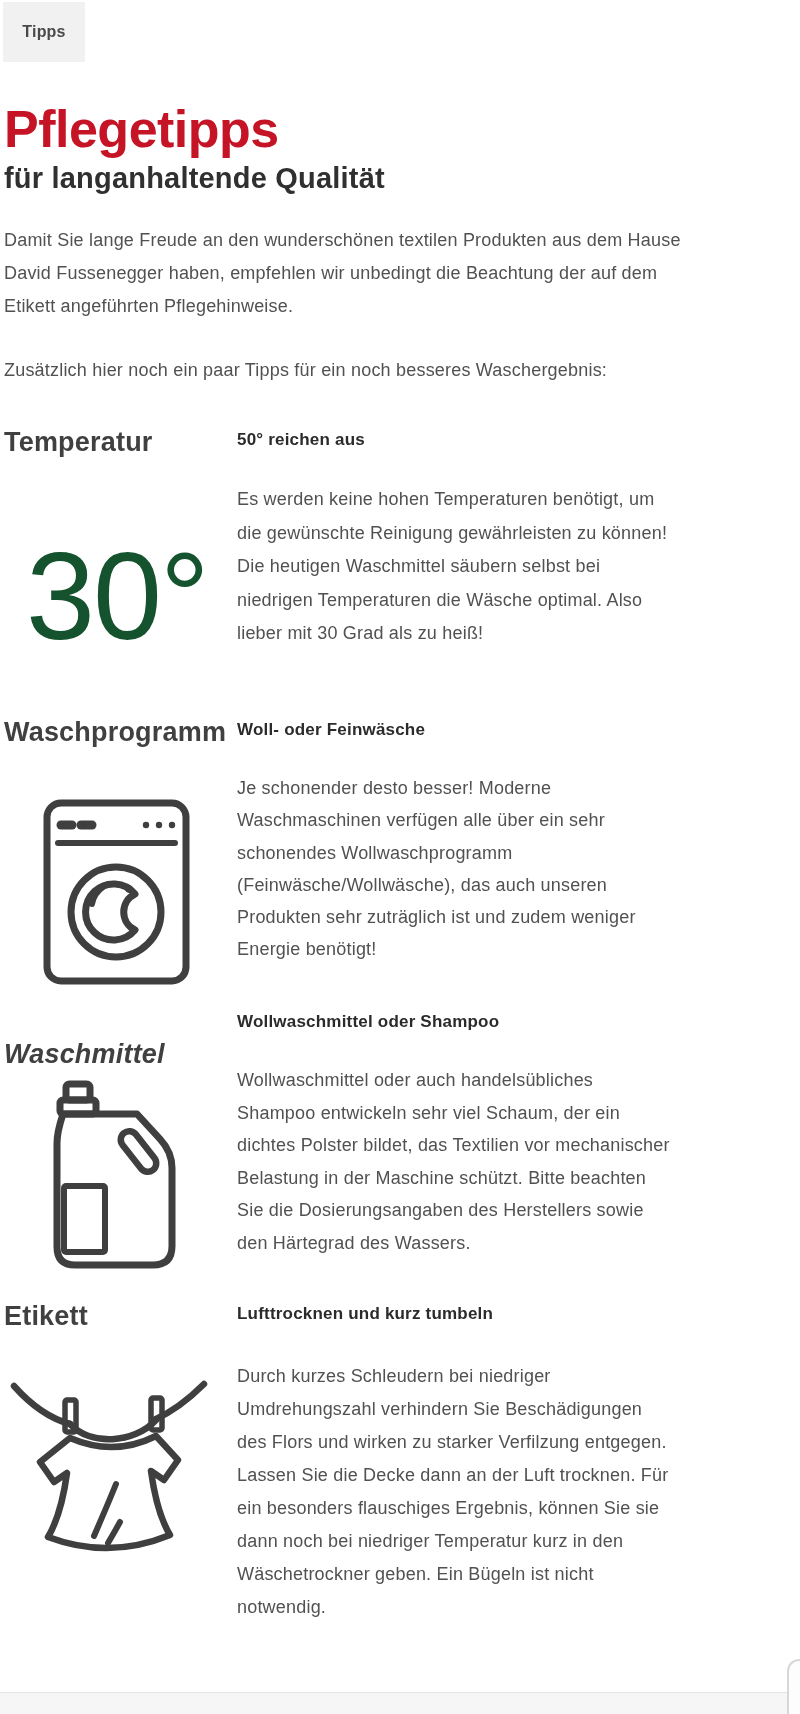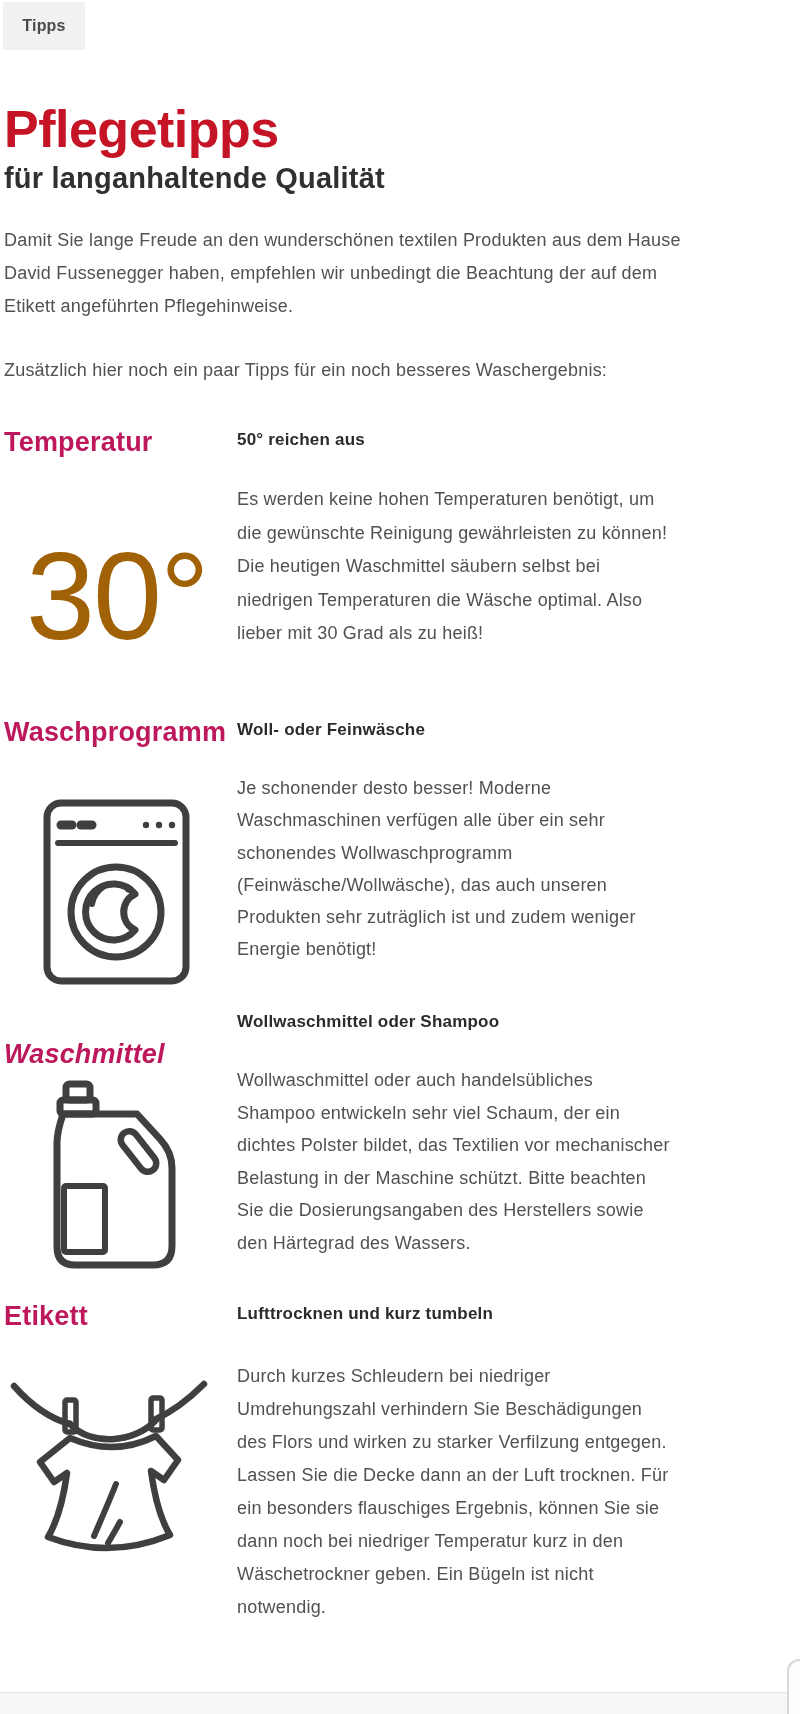--- a/index.html
+++ b/index.html
@@ -1,34 +1,34 @@
 <!DOCTYPE html>
 <html><head>
 <meta charset="utf-8">
 <style>
   html,body{margin:0;padding:0;background:#ffffff;}
   .page{position:relative;width:800px;height:1714px;background:#ffffff;overflow:hidden;
         font-family:"Liberation Sans",sans-serif;}
-  .tab{position:absolute;left:3px;top:2px;width:82px;height:48px;background:#f1f1f1;
+  .tab{position:absolute;left:3px;top:2px;width:82px;height:60px;background:#f1f1f1;
        display:flex;align-items:center;justify-content:center;
        font-size:16px;font-weight:bold;color:#4a4a4a;letter-spacing:.2px;cursor:pointer;}
   .h1{position:absolute;left:4px;top:90px;font-size:52px;line-height:62px;font-weight:bold;
       color:#c41425;letter-spacing:-.5px;margin-top:8px;}
   .h2{position:absolute;left:4px;top:160px;font-size:29px;line-height:36px;font-weight:bold;
       color:#303030;letter-spacing:.2px;}
   .para{position:absolute;left:4px;font-size:18px;line-height:33px;color:#515151;
         letter-spacing:.2px;white-space:pre;}
   .sec-h{position:absolute;left:4px;font-size:27px;line-height:32px;font-weight:bold;
-         color:#be185d;letter-spacing:.2px;}
+         color:#404040;letter-spacing:.2px;}
   .sub-h{position:absolute;left:237px;font-size:17px;line-height:22px;font-weight:bold;
          color:#2b2b2b;letter-spacing:.2px;}
   .body-txt{position:absolute;left:237px;font-size:18px;color:#515151;letter-spacing:.2px;
             white-space:pre;}
   .big30{position:absolute;left:26px;top:534px;font-size:124px;line-height:124px;
-         font-weight:normal;color:#a16207;letter-spacing:-2px;}
+         font-weight:normal;color:#14532d;letter-spacing:-2px;}
   .icon{position:absolute;}
   .icon svg{display:block;}
   .footer{position:absolute;left:0;top:1692px;width:800px;height:22px;background:#f6f6f6;
           border-top:1px solid #e3e3e3;}
   .edge-widget{position:absolute;left:787px;top:1659px;width:13px;height:55px;background:#fdfdfd;
                border-left:2px solid #d8d8d8;border-top:2px solid #d8d8d8;
                border-top-left-radius:12px;cursor:pointer;}
 </style>
 </head>
 <body>

